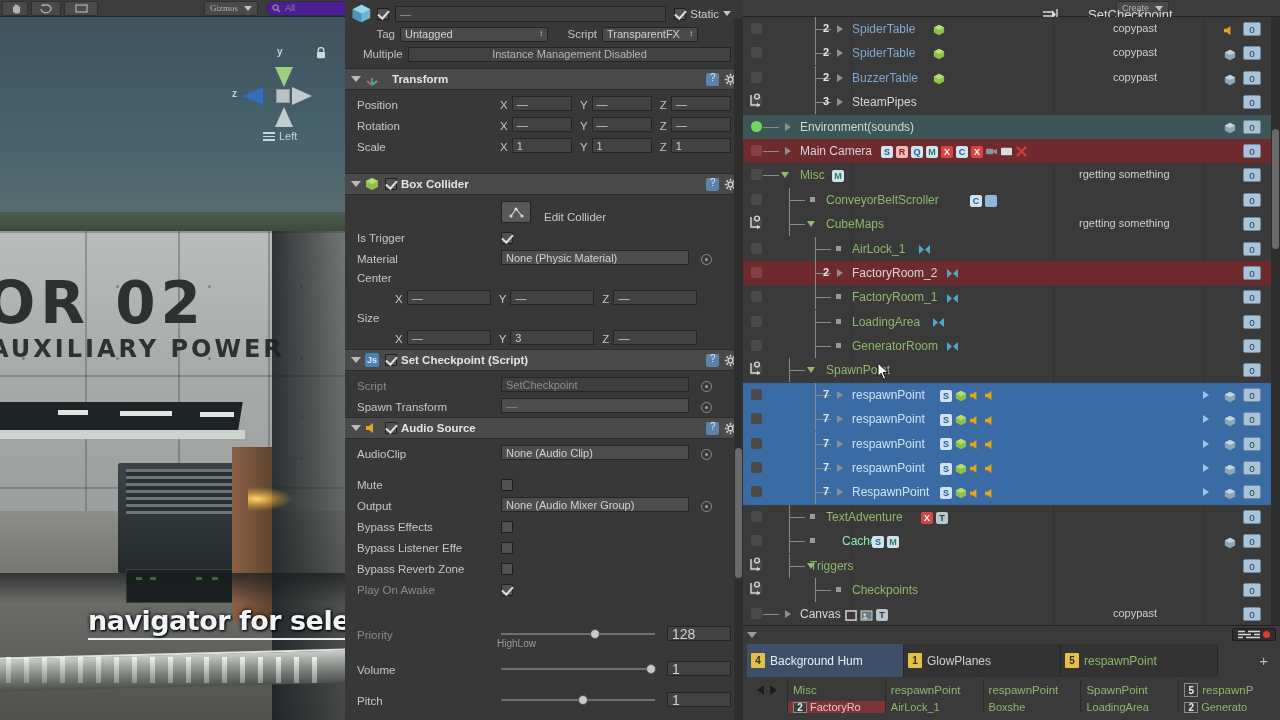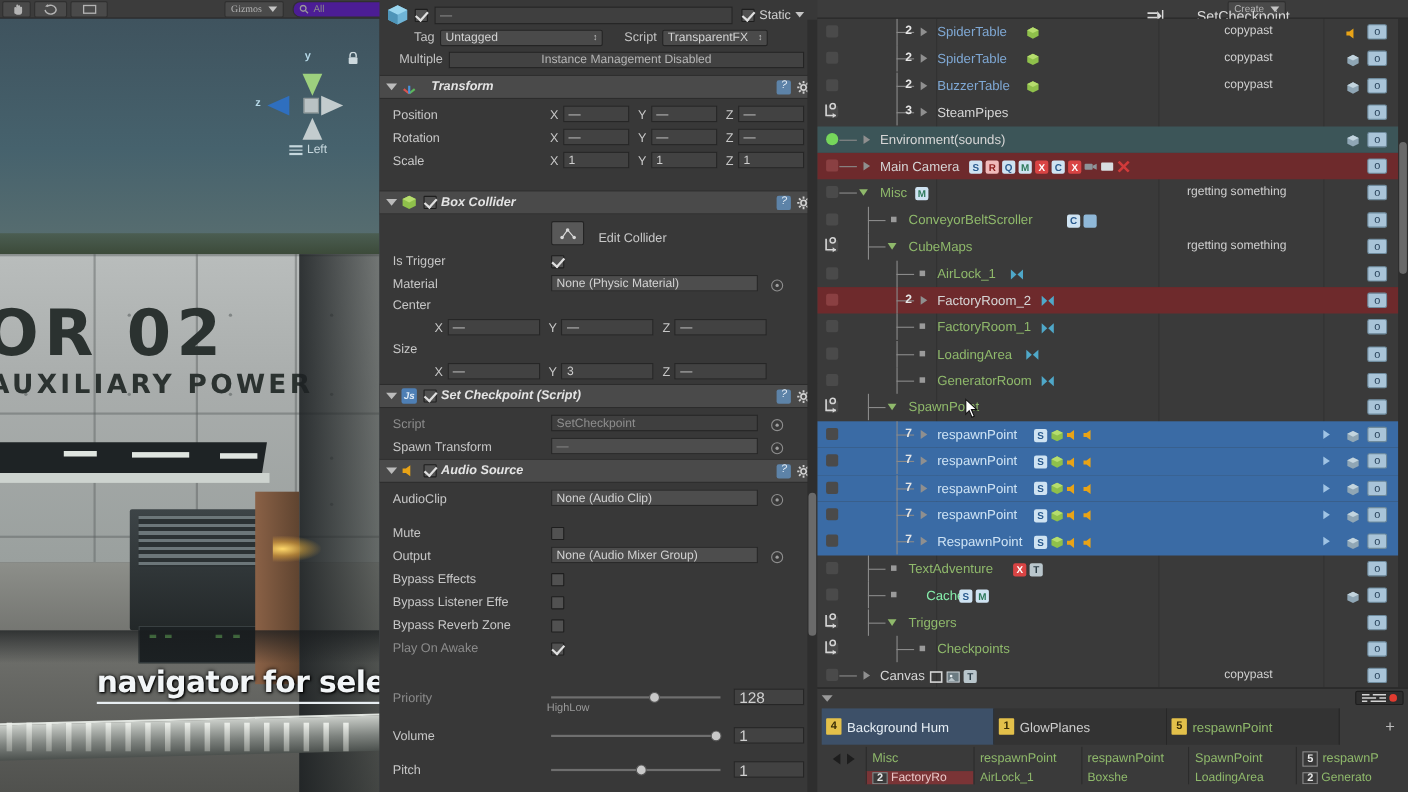--- a/index.html
+++ b/index.html
@@ -100,21 +100,21 @@
   .row2 { display:flex; align-items:center; height:20px; padding:0 12px 0 6px; gap:5px; }
   .lbl-r { text-align:right; color:#c2c2c2; }
   .popup { height:15px; background:#4a4a4a; border:1px solid #242424; border-radius:2px;
     display:flex; align-items:center; padding:0 4px; color:#d2d2d2; font-size:11px;
     justify-content:space-between; }
   .updown { font-size:8px; line-height:8px; color:#c9c9c9; }
   .multibar { flex:1; height:15px; background:#424242; border:1px solid #242424;
     display:flex; align-items:center; justify-content:center; color:#b5b5b5; font-size:11px; }
 
   .comp-head { display:flex; align-items:center; height:22px; padding:0 6px;
-    background:#4a4a4a; border-top:1px solid #2c2c2c; border-bottom:1px solid #2c2c2c; gap:4px;font-style:italic; }
+    background:#4a4a4a; border-top:1px solid #2c2c2c; border-bottom:1px solid #2c2c2c; gap:4px; }
   .tri { width:0;height:0;border-left:5px solid transparent;border-right:5px solid transparent;
     border-top:6px solid #bbb; flex:none; }
   .comp-title { font-weight:700; color:#e4e4e4; font-size:11.5px; }
   .help-ico { width:13px; height:13px; background:#5d83a8; border-radius:2px; position:relative; }
   .help-ico::after{content:"?";position:absolute;left:4px;top:-1px;font-size:10px;color:#dfe9f3;}
   .gear-ico { width:13px; height:13px; }
   .hdr-right { margin-left:auto; display:flex; gap:5px; align-items:center; }
 
   .frow { display:flex; align-items:flex-end; height:21px; padding:0 12px 0 12px; gap:4px; }
   .fname { width:140px; color:#c7c7c7; }
@@ -953,21 +953,21 @@
         <div class="hrow">
           <span class="toggle-sq"></span>
           <svg class="rot-ico" viewBox="0 0 16 16">
             <path d="M3 2v10h9" stroke="#d4d4d4" stroke-width="1.5" fill="none"></path>
             <path d="M12 12l-3-2.3v4.6z" fill="#d4d4d4"></path>
             <circle cx="9" cy="3.5" r="2.4" fill="none" stroke="#d4d4d4" stroke-width="1.4"></circle>
           </svg>
           <span class="tw" style="left:46px;top:12px;width:16px;height:1px;background:#8a8a8a"></span>
           <span class="tw" style="left:46px;top:0;width:1px;height:24px;background:#8a8a8a"></span>
           <span class="arr-d tw" style="left:64px;top:9px"></span>
-          <span class="tw hname" style="left:80px;top:5px;color:#8fb96b">Triggers</span>
+          <span class="tw hname" style="left:64px;top:5px;color:#8fb96b">Triggers</span>
           <span class="tw" style="left:140px;top:5px;white-space:nowrap"></span>
           <span class="o-btn" style="top:5px">o</span>
         </div>
         <div class="hrow">
           <span class="toggle-sq"></span>
           <svg class="rot-ico" viewBox="0 0 16 16">
             <path d="M3 2v10h9" stroke="#d4d4d4" stroke-width="1.5" fill="none"></path>
             <path d="M12 12l-3-2.3v4.6z" fill="#d4d4d4"></path>
             <circle cx="9" cy="3.5" r="2.4" fill="none" stroke="#d4d4d4" stroke-width="1.4"></circle>
           </svg>

